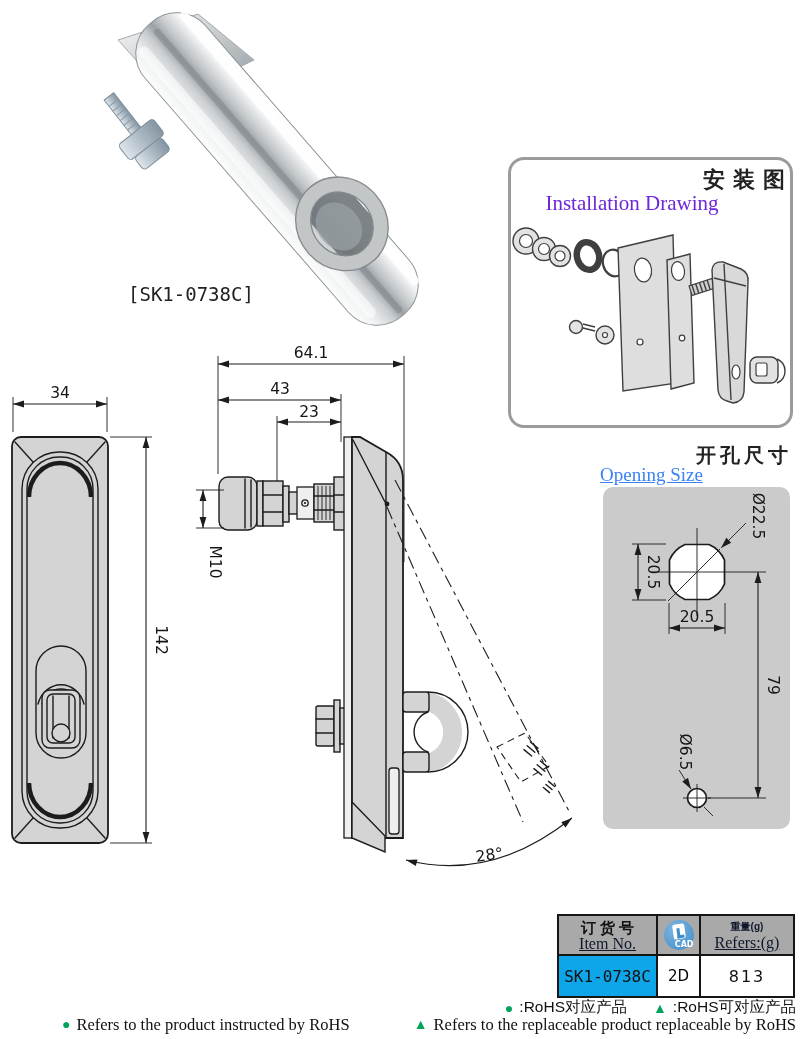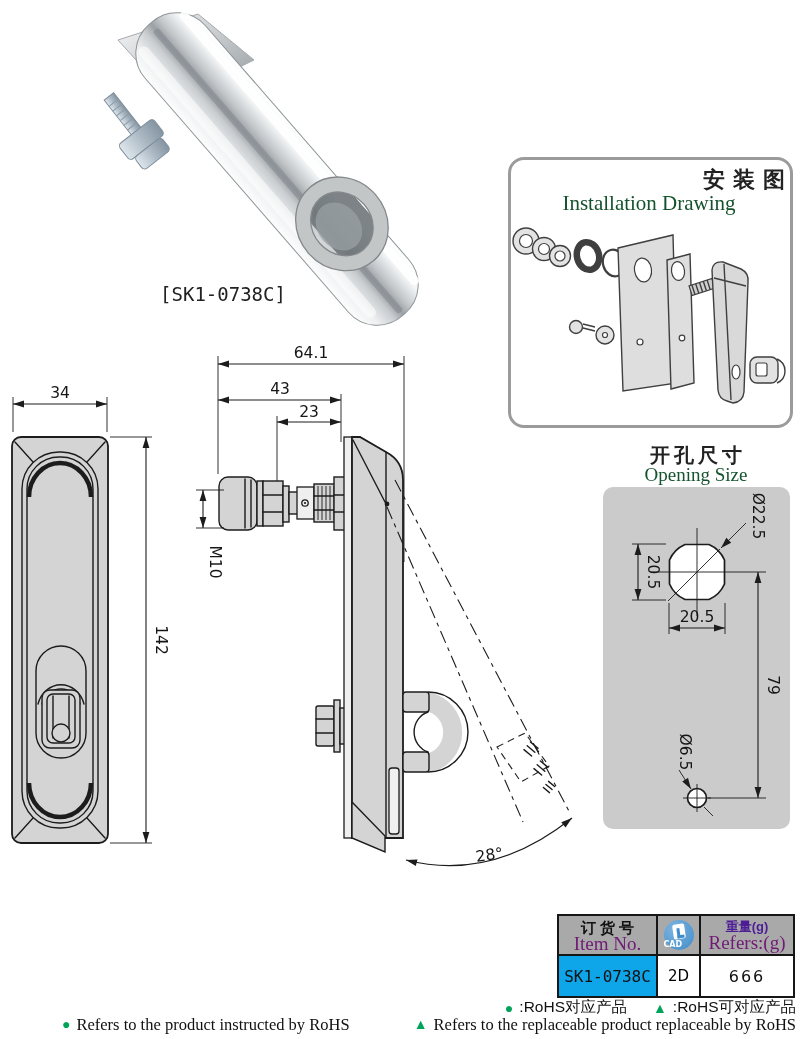--- a/index.html
+++ b/index.html
@@ -18,51 +18,51 @@
   .dash{stroke:#1c1c1c;stroke-width:1.1;fill:none;stroke-dasharray:13 5 4 5;}
   .dash2{stroke:#1c1c1c;stroke-width:1.1;fill:none;stroke-dasharray:7 5;}
   text.d{font:15.5px "DejaVu Sans",sans-serif;fill:#161616;}
   .hole{fill:#fff;stroke:#1c1c1c;stroke-width:1.7;}
   .xp{stroke:#3f3f3f;stroke-width:1.4;fill:none;}
   .xpf{stroke:#3f3f3f;stroke-width:1.4;fill:#e3e3e3;}
   .xpp{stroke:#3f3f3f;stroke-width:1.4;fill:#dedede;}
   .xpw{stroke:#3f3f3f;stroke-width:1.2;fill:#fff;}
 
   
-  .photo-label{position:absolute;left:144px;top:283px;width:158px;text-align:center;
+  .photo-label{position:absolute;left:128px;top:283px;width:158px;text-align:left;
      font:19px "DejaVu Sans Mono",monospace;color:#222;}
   .install-box{position:absolute;left:508px;top:157px;width:285px;height:271px;
      border:3px solid #9b9b9b;border-radius:16px;box-sizing:border-box;}
   .install-zh{position:absolute;left:508px;top:165px;width:285px;text-align:right;
      font-weight:bold;font-size:22px;letter-spacing:8px;text-indent:8px;color:#222;}
-  .install-en{position:absolute;left:497px;top:191px;width:304px;text-align:center;
-     font-family:"Liberation Serif",serif;font-size:21px;color:#14532d;}
-  .open-zh{position:absolute;left:600px;top:442px;width:192px;text-align:center;
+  .install-en{position:absolute;left:480px;top:191px;width:304px;text-align:center;
+     font-family:"Liberation Serif",serif;font-size:21px;color:#6d28d9;}
+  .open-zh{position:absolute;left:600px;top:442px;width:192px;text-align:right;
      font-weight:bold;font-size:20px;letter-spacing:4px;text-indent:4px;color:#222;}
-  .open-en{position:absolute;left:600px;top:464px;width:192px;text-align:center;
-     font-family:"Liberation Serif",serif;font-size:19px;color:#14532d;}
+  .open-en{position:absolute;left:600px;top:464px;width:192px;text-align:left;
+     font-family:"Liberation Serif",serif;font-size:19px;color:#3b82f6;text-decoration:underline;}
 
   
   table.spec{position:absolute;left:557px;top:914px;border-collapse:collapse;}
   table.spec td{border:2px solid #161616;text-align:center;vertical-align:middle;padding:0;margin-left:48px;}
   td.hdr{background:#a9a9a9;height:38px;}
   .hdr-zh{font-weight:bold;font-size:15px;letter-spacing:4px;text-indent:4px;color:#111;line-height:17px;}
-  .hdr-zh2{font-weight:bold;font-size:13px;color:#4c1d95;line-height:16px;}
-  .hdr-en{font-family:"Liberation Serif",serif;font-size:19px;color:#701a75;line-height:16px;}
+  .hdr-zh2{font-weight:bold;font-size:10px;color:#0f172a;line-height:16px;}
+  .hdr-en{font-family:"Liberation Serif",serif;font-size:16px;color:#0f172a;line-height:16px;text-decoration:underline;}
   td.c-item{width:97px;background:#0ea5e9;height:40px;
      font:16px "DejaVu Sans Mono",monospace;color:#111;}
   td.c-cad{width:41px;height:40px;font:15px "DejaVu Sans",sans-serif;color:#000000;}
   td.c-wt{width:92px;height:40px;font:16px "DejaVu Sans",sans-serif;letter-spacing:2px;color:#111;}
   .cadwrap{width:30px;height:30px;border-radius:50%;margin:0 auto;position:relative;
      background:radial-gradient(circle at 35% 30%,#7db4e0,#3f8cc9);}
   .cad-doc{position:absolute;left:9px;top:4px;width:12px;height:15px;background:#fff;
      border-radius:2px;transform:rotate(-8deg);}
   .cad-l{position:absolute;left:13px;top:8px;width:4px;height:7px;
      border-left:3px solid #3f8cc9;border-bottom:3px solid #3f8cc9;transform:rotate(-8deg);}
-  .cad-txt{position:absolute;bottom:1px;left:0;right:0;text-align:left;
+  .cad-txt{position:absolute;bottom:1px;left:0;right:0;text-align:right;
      font:bold 8px "DejaVu Sans",sans-serif;color:#fff;}
 
   
   .legend1{position:absolute;top:997px;right:4px;display:flex;gap:26px;align-items:center;
      font-size:15.5px;color:#111;}
   .legend2{position:absolute;top:1015px;left:62px;width:734px;display:flex;
      justify-content:space-between;align-items:center;
      font-family:"Liberation Serif",serif;font-size:16.5px;color:#111;}
   .lg-item{display:flex;align-items:center;gap:6px;white-space:nowrap;}
   .sym{color:#00a35a;font-size:14px;}
@@ -298,21 +298,21 @@
       </div>
     </td>
     <td class="hdr" style="width:92px">
       <div class="hdr-zh2">重量(g)</div>
       <div class="hdr-en">Refers:(g)</div>
     </td>
   </tr>
   <tr>
     <td class="c-item">SK1-0738C</td>
     <td class="c-cad">2D</td>
-    <td class="c-wt">666</td>
+    <td class="c-wt">813</td>
   </tr>
 </tbody>
   </table>
 
 <div class="legend1">
   <span class="lg-item">
     <span class="sym">●</span>
       <span>:RoHS对应产品</span>
   </span>
   <span class="lg-item">

